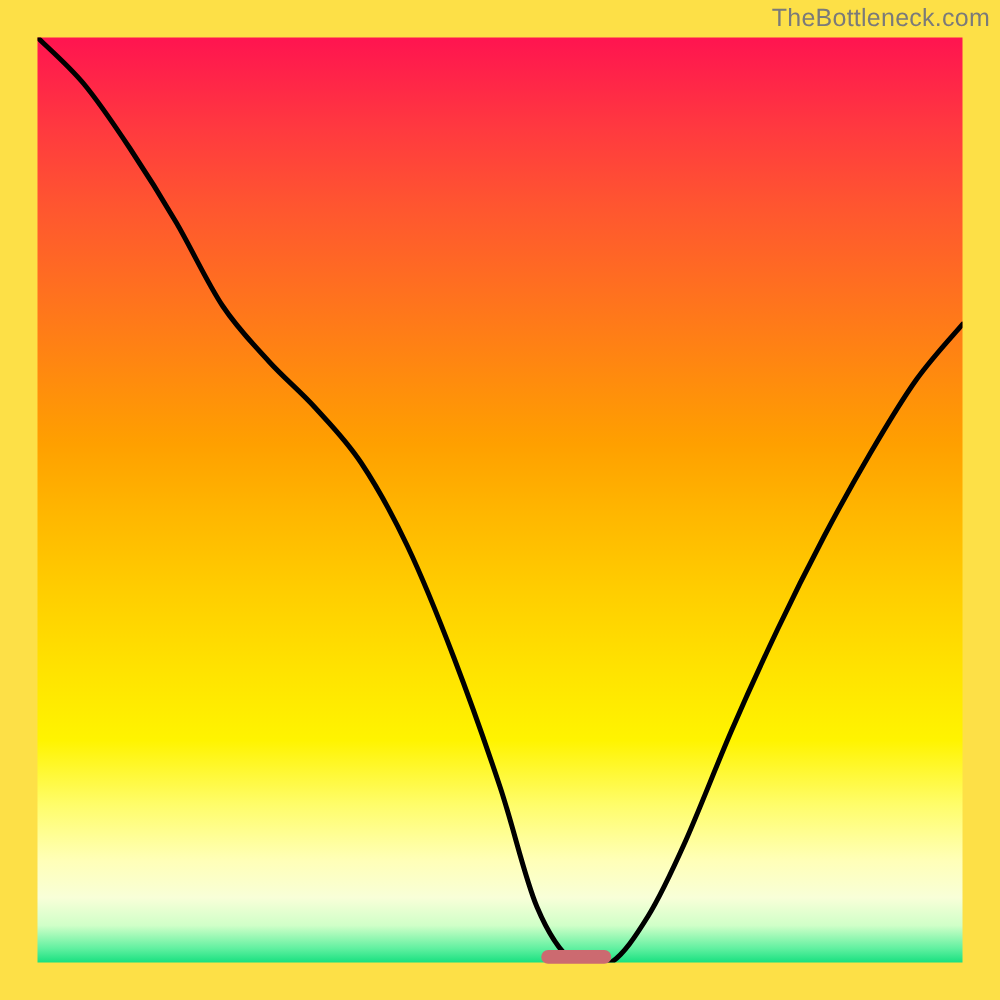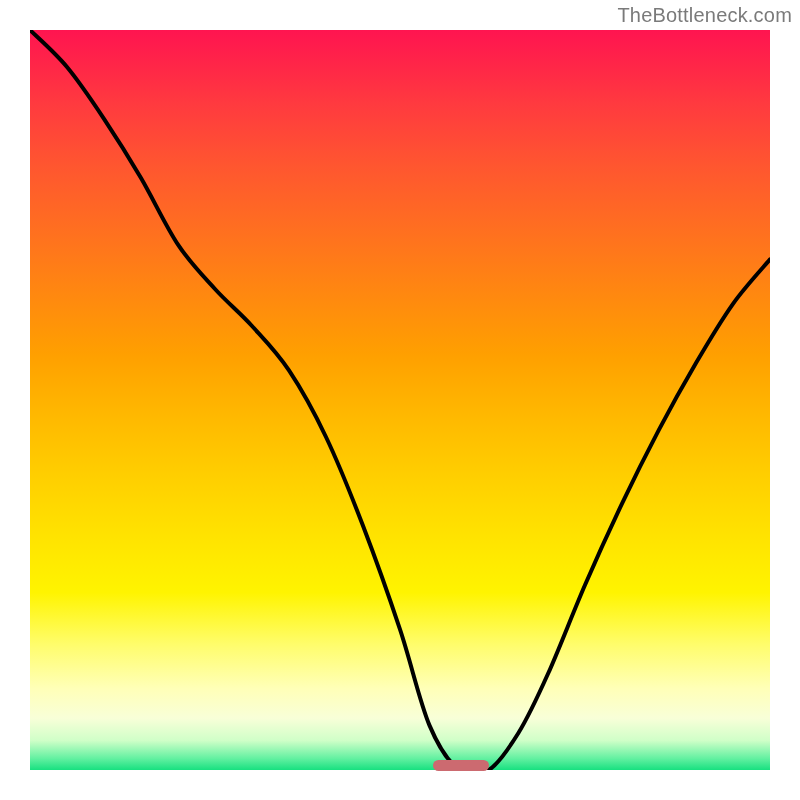--- a/index.html
+++ b/index.html
@@ -8,21 +8,21 @@
     width: 800px;
     height: 800px;
     background: #000;
     overflow: hidden;
     font-family: Arial, Helvetica, sans-serif;
   }
   .frame {
     position: relative;
     width: 800px;
     height: 800px;
-    background: #ffffff;
+    background: #fde047;
   }
   .plot-area {
     position: absolute;
     left: 30px;
     top: 30px;
     width: 740px;
     height: 740px;
     background: linear-gradient(to bottom,
       #ff1450 0%,
       #ff2349 4%,

